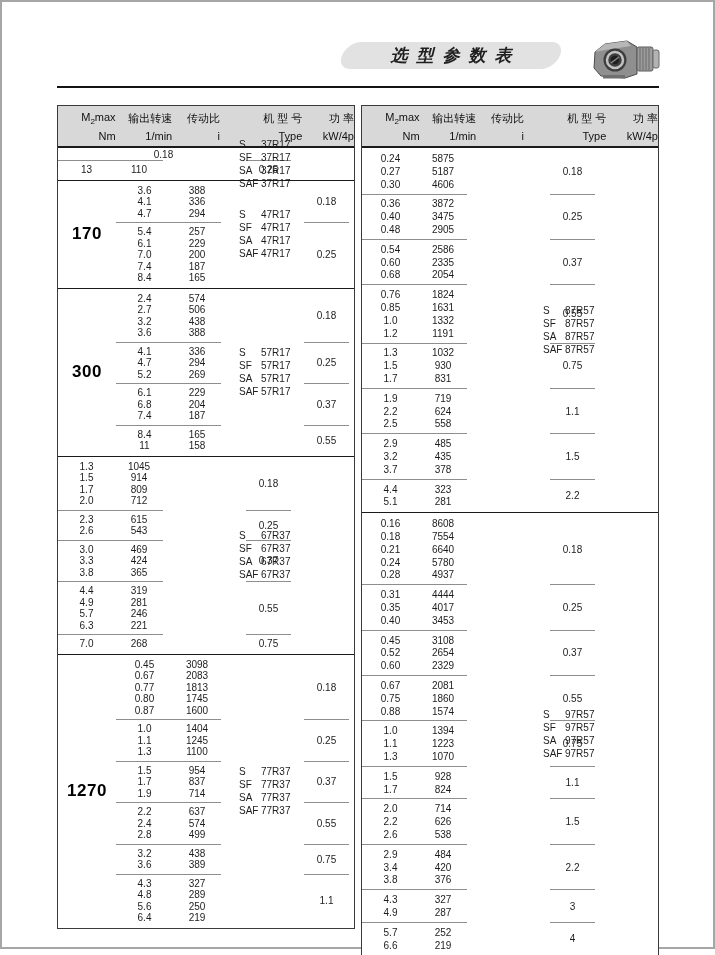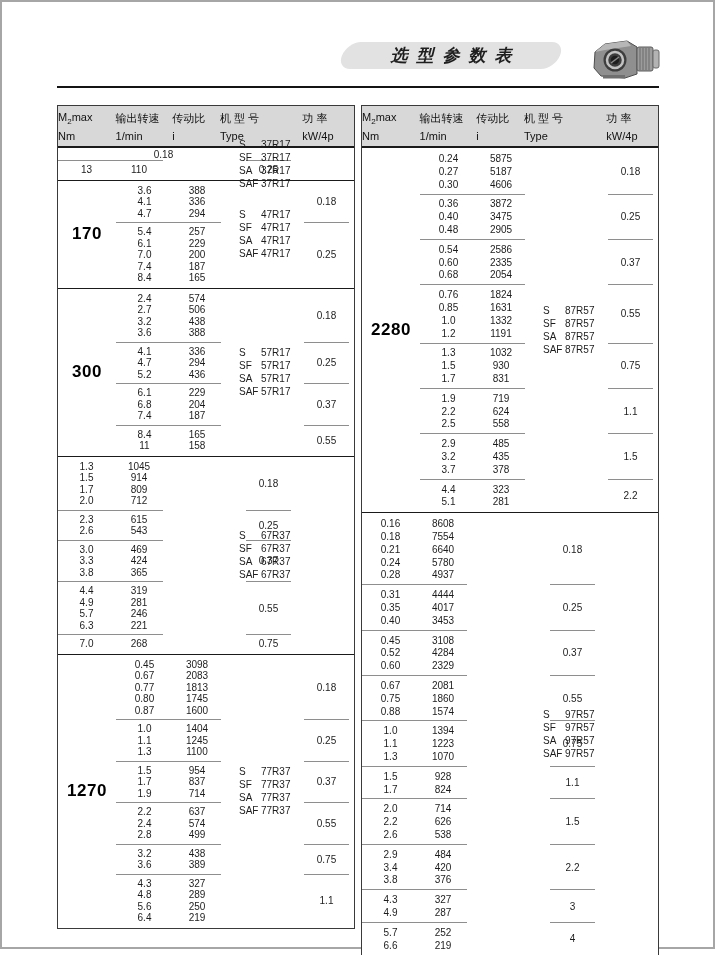--- a/index.html
+++ b/index.html
@@ -15,21 +15,21 @@
   .motor{position:absolute;left:589px;top:36px;width:70px;height:42px;}
   .rule{position:absolute;left:55px;top:84px;width:602px;height:2px;background:#141414;}
 
   
   .tables{position:absolute;left:55px;top:103px;width:602px;display:flex;gap:6px;align-items:flex-start;}
   .ptable{width:298px;box-sizing:border-box;border:1px solid #3a3a3a;background:#fff;font-size:10px;}
   .ptable.t0{--rowh:11.5px;}
   .ptable.t1{--rowh:12.8px;}
 
   .thead{display:flex;background:#d8d8d8;border-bottom:2px solid #1a1a1a;padding:5px 0 4px 0;}
-  .th{text-align:left;font-size:11px;color:#111;}
+  .th{text-align:right;font-size:11px;color:#111;}
   .th .l1{margin-bottom:4px;white-space:nowrap;}
   .th .l2{white-space:nowrap;}
   .th sub{font-size:8px;}
   .th.c-torque{width:58px;}
   .th.c-speed{width:57px;}
   .th.c-ratio{width:48px;}
   .th.c-type{width:83px;}
   .th.c-power{width:52px;}
 
   .group{display:flex;position:relative;}
@@ -248,21 +248,21 @@
                   <div class="srrow">
                     <span class="speed">4.1</span>
                     <span class="ratio">336</span>
                   </div>
                   <div class="srrow">
                     <span class="speed">4.7</span>
                     <span class="ratio">294</span>
                   </div>
                   <div class="srrow">
                     <span class="speed">5.2</span>
-                    <span class="ratio">436</span>
+                    <span class="ratio">269</span>
                   </div>
                 </div>
                 <div class="typegap"></div>
                 <div class="power">
                   <span>0.25</span>
                 </div>
               </div>
               <div class="subgroup">
                 <div class="sr">
                   <div class="srrow">
@@ -609,21 +609,20 @@
           <div class="l1">机 型 号</div>
             <div class="l2">Type</div>
         </div>
         <div class="th c-power">
           <div class="l1">功 率</div>
             <div class="l2">kW/4p</div>
         </div>
       </div>
       <div class="tbody">
           <div class="group">
-            <div class="torque">2280</div>
             <div class="subcol">
               <div class="subgroup">
                 <div class="sr">
                   <div class="srrow">
                     <span class="speed">0.24</span>
                     <span class="ratio">5875</span>
                   </div>
                   <div class="srrow">
                     <span class="speed">0.27</span>
                     <span class="ratio">5187</span>
@@ -849,21 +848,21 @@
                 </div>
               </div>
               <div class="subgroup">
                 <div class="sr">
                   <div class="srrow">
                     <span class="speed">0.45</span>
                     <span class="ratio">3108</span>
                   </div>
                   <div class="srrow">
                     <span class="speed">0.52</span>
-                    <span class="ratio">4284</span>
+                    <span class="ratio">2654</span>
                   </div>
                   <div class="srrow">
                     <span class="speed">0.60</span>
                     <span class="ratio">2329</span>
                   </div>
                 </div>
                 <div class="typegap"></div>
                 <div class="power">
                   <span>0.37</span>
                 </div>

